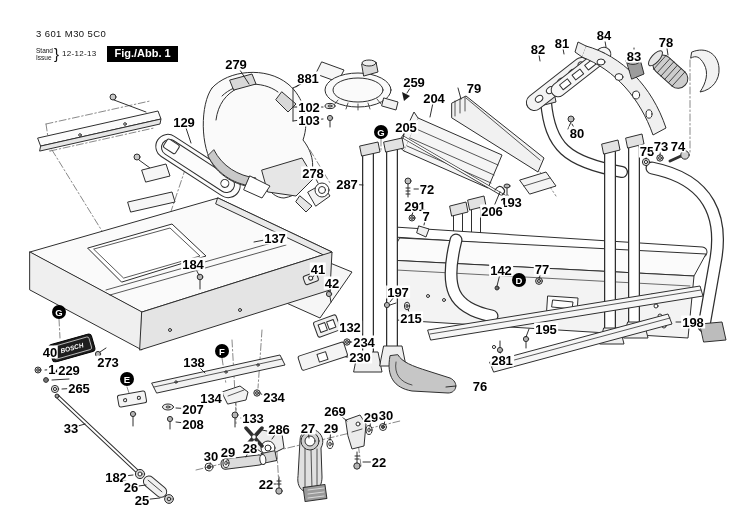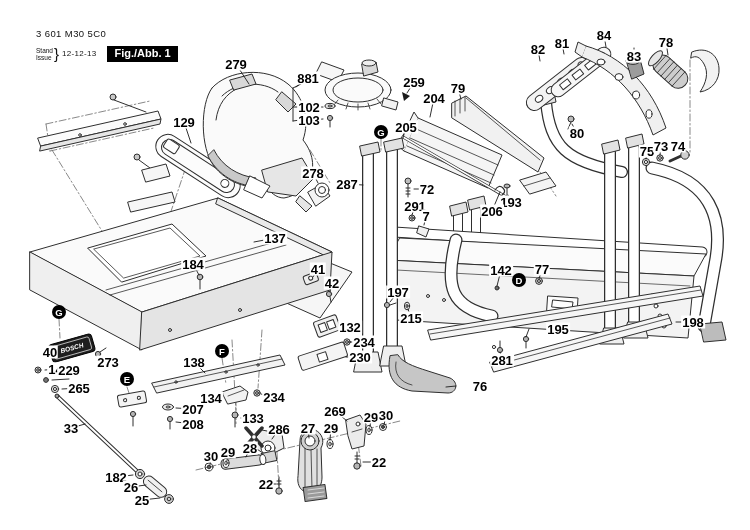--- a/index.html
+++ b/index.html
@@ -526,21 +526,21 @@
 </svg>
 
 <div>
       <div class="part-label" style="left: 236px; top: 64px;">279</div>
       <div class="part-label" style="left: 308px; top: 78px;">881</div>
       <div class="part-label" style="left: 309px; top: 107px;">102</div>
       <div class="part-label" style="left: 309px; top: 120px; text-align: center;">103</div>
       <div class="part-label" style="left: 184px; top: 122px;">129</div>
       <div class="part-label" style="left: 414px; top: 82px;">259</div>
       <div class="part-label" style="left: 434px; top: 98px;">204</div>
-      <div class="part-label" style="left: 458px; top: 88px; text-align: right;">79</div>
+      <div class="part-label" style="left: 474px; top: 88px; text-align: right;">79</div>
       <div class="part-label" style="left: 406px; top: 127px;">205</div>
       <div class="part-label" style="left: 538px; top: 49px;">82</div>
       <div class="part-label" style="left: 562px; top: 43px;">81</div>
       <div class="part-label" style="left: 604px; top: 35px;">84</div>
       <div class="part-label" style="left: 634px; top: 56px;">83</div>
       <div class="part-label" style="left: 666px; top: 42px;">78</div>
       <div class="part-label" style="left: 577px; top: 133px;">80</div>
       <div class="part-label" style="left: 647px; top: 151px;">75</div>
       <div class="part-label" style="left: 661px; top: 146px;">73</div>
       <div class="part-label" style="left: 678px; top: 146px;">74</div>
@@ -552,21 +552,21 @@
       <div class="part-label" style="left: 511px; top: 202px;">193</div>
       <div class="part-label" style="left: 492px; top: 211px;">206</div>
       <div class="part-label" style="left: 275px; top: 238px;">137</div>
       <div class="part-label" style="left: 193px; top: 264px;">184</div>
       <div class="part-label" style="left: 318px; top: 269px;">41</div>
       <div class="part-label" style="left: 332px; top: 283px;">42</div>
       <div class="part-label" style="left: 501px; top: 270px;">142</div>
       <div class="part-label" style="left: 542px; top: 269px;">77</div>
       <div class="part-label" style="left: 398px; top: 292px;">197</div>
       <div class="part-label" style="left: 411px; top: 318px;">215</div>
-      <div class="part-label" style="left: 558px; top: 329px;">195</div>
+      <div class="part-label" style="left: 546px; top: 329px;">195</div>
       <div class="part-label" style="left: 502px; top: 360px;">281</div>
       <div class="part-label" style="left: 693px; top: 322px;">198</div>
       <div class="part-label" style="left: 480px; top: 386px;">76</div>
       <div class="part-label" style="left: 350px; top: 327px;">132</div>
       <div class="part-label" style="left: 364px; top: 342px;">234</div>
       <div class="part-label" style="left: 360px; top: 357px;">230</div>
       <div class="part-label" style="left: 50px; top: 352px;">40</div>
       <div class="part-label" style="left: 108px; top: 362px;">273</div>
       <div class="part-label" style="left: 59px; top: 369px;">149</div>
       <div class="part-label" style="left: 69px; top: 370px;">229</div>

